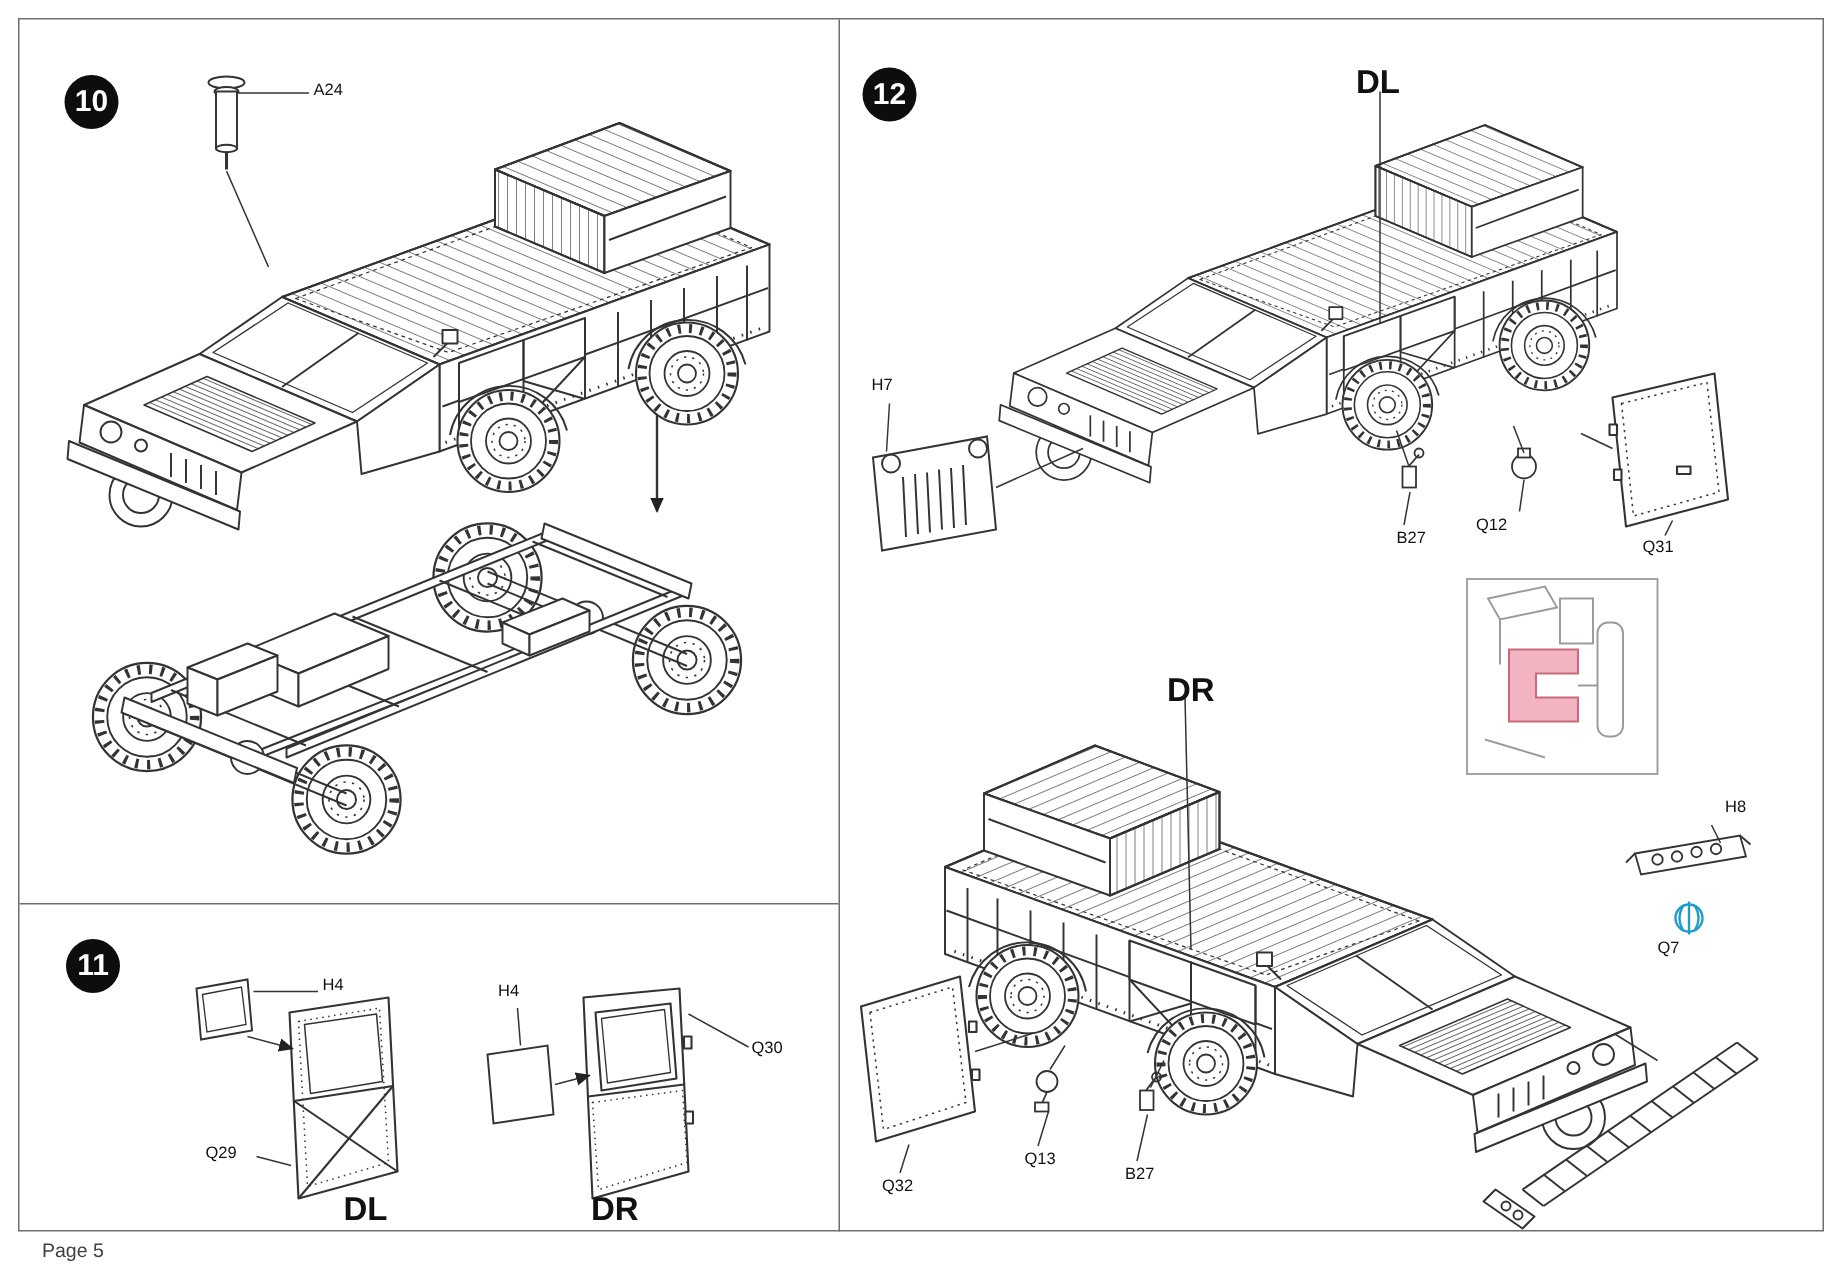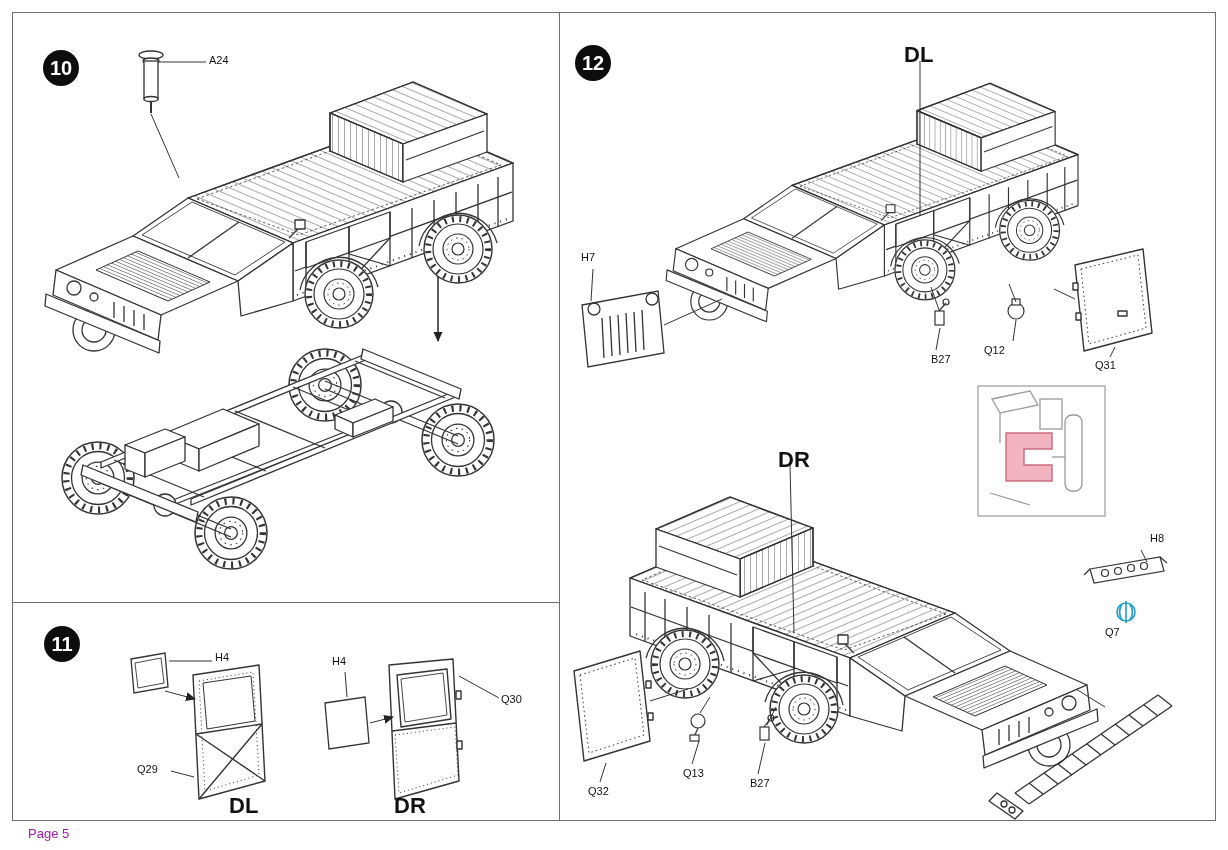--- a/index.html
+++ b/index.html
@@ -10,21 +10,21 @@
   .panel{position:absolute;box-sizing:border-box;}
   .panel10{left:0;top:0;width:546px;height:589px;}
   .panel11{left:0;top:589px;width:546px;height:195px;border-top:1.5px solid #6e6e6e;}
   .panel12{left:546px;top:0;width:658px;height:808px;border-left:1.5px solid #6e6e6e;}
   .panel svg{position:absolute;left:0;top:0;}
   .badge{position:absolute;width:36px;height:36px;border-radius:50%;background:#0d0d0d;
          color:#fff;font-weight:bold;font-size:20px;display:flex;align-items:center;
          justify-content:center;z-index:5;}
   .lbl{position:absolute;font-size:11px;color:#111;white-space:nowrap;z-index:4;}
   .lbl-b{font-weight:bold;font-size:22px;}
-  .footer{position:absolute;left:28px;top:826px;font-size:13px;color:#a21caf;}
+  .footer{position:absolute;left:28px;top:826px;font-size:13px;color:#404040;}
 </style>
 </head>
 <body>
 
 <svg width="0" height="0" style="position:absolute" aria-hidden="true">
   <defs>
     <pattern id="slats" width="7" height="7" patternUnits="userSpaceOnUse" patternTransform="rotate(23)">
       <line x1="0" y1="0" x2="7" y2="0" stroke="#555" stroke-width="1"></line>
     </pattern>
     <pattern id="louvers" width="3.2" height="3.2" patternUnits="userSpaceOnUse" patternTransform="rotate(23)">

